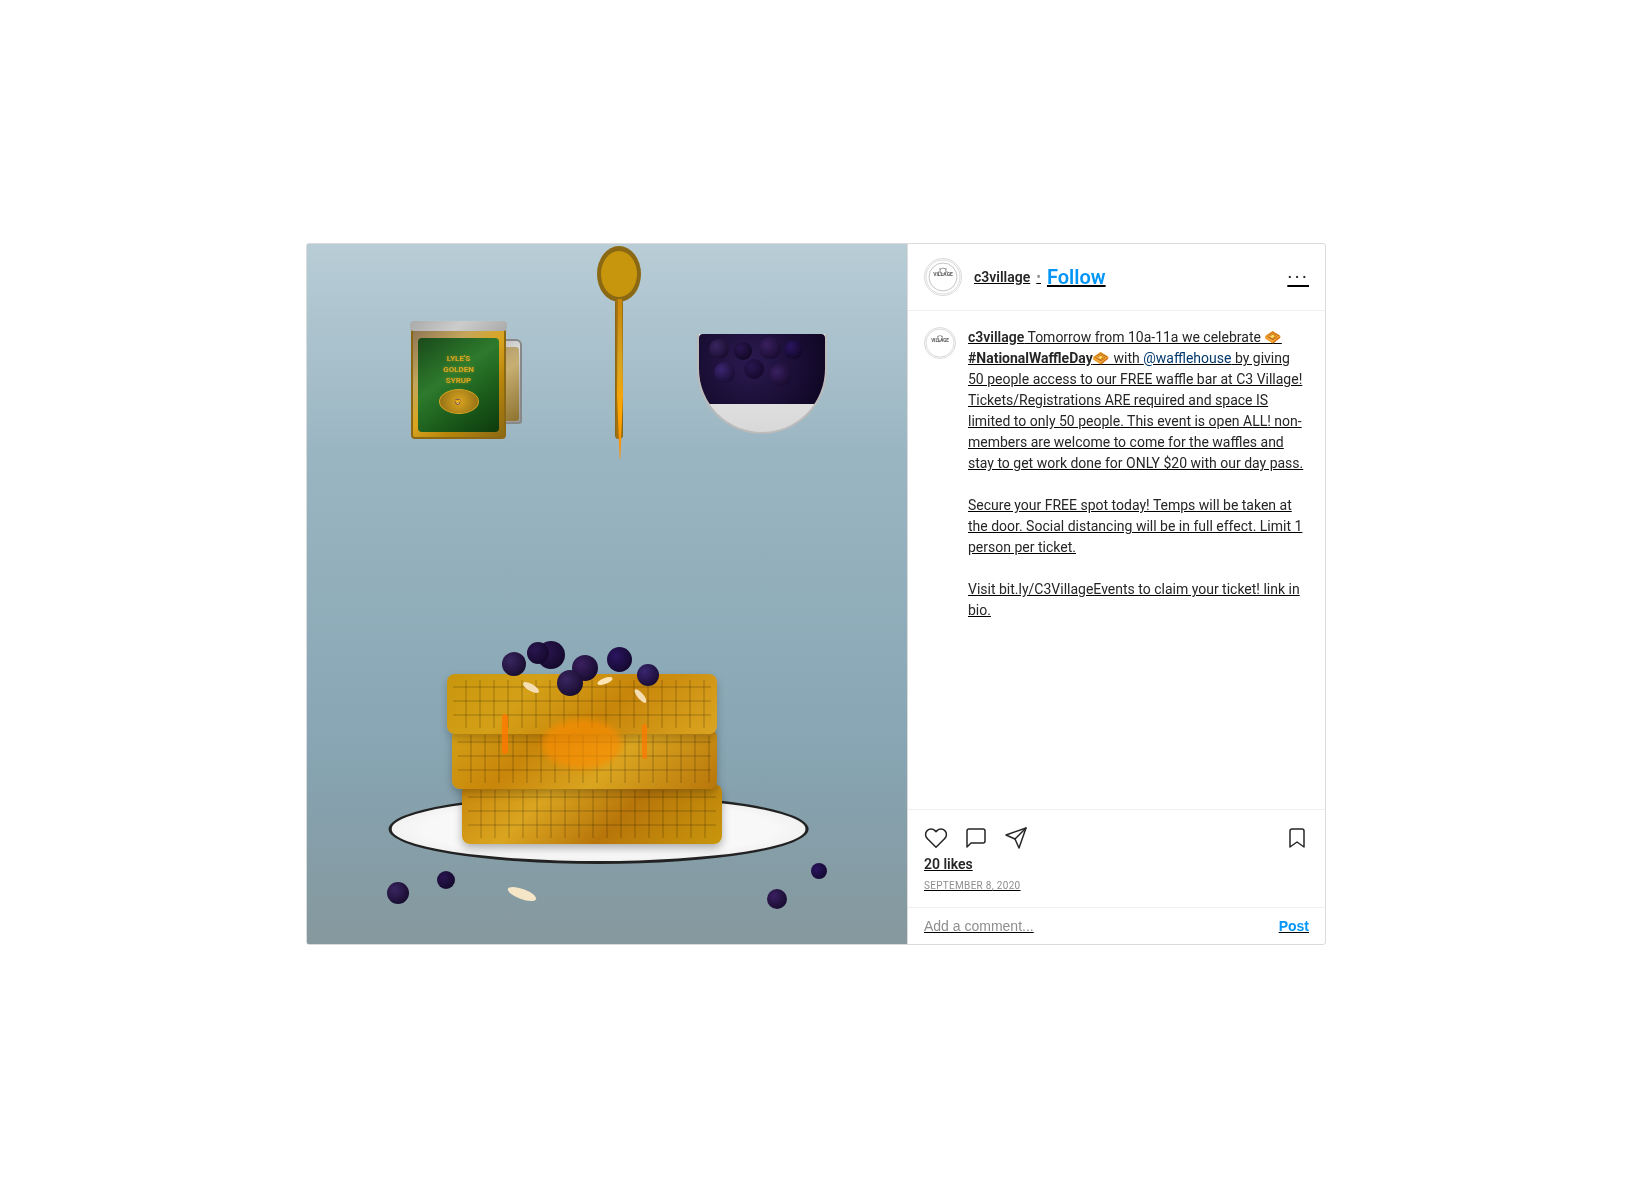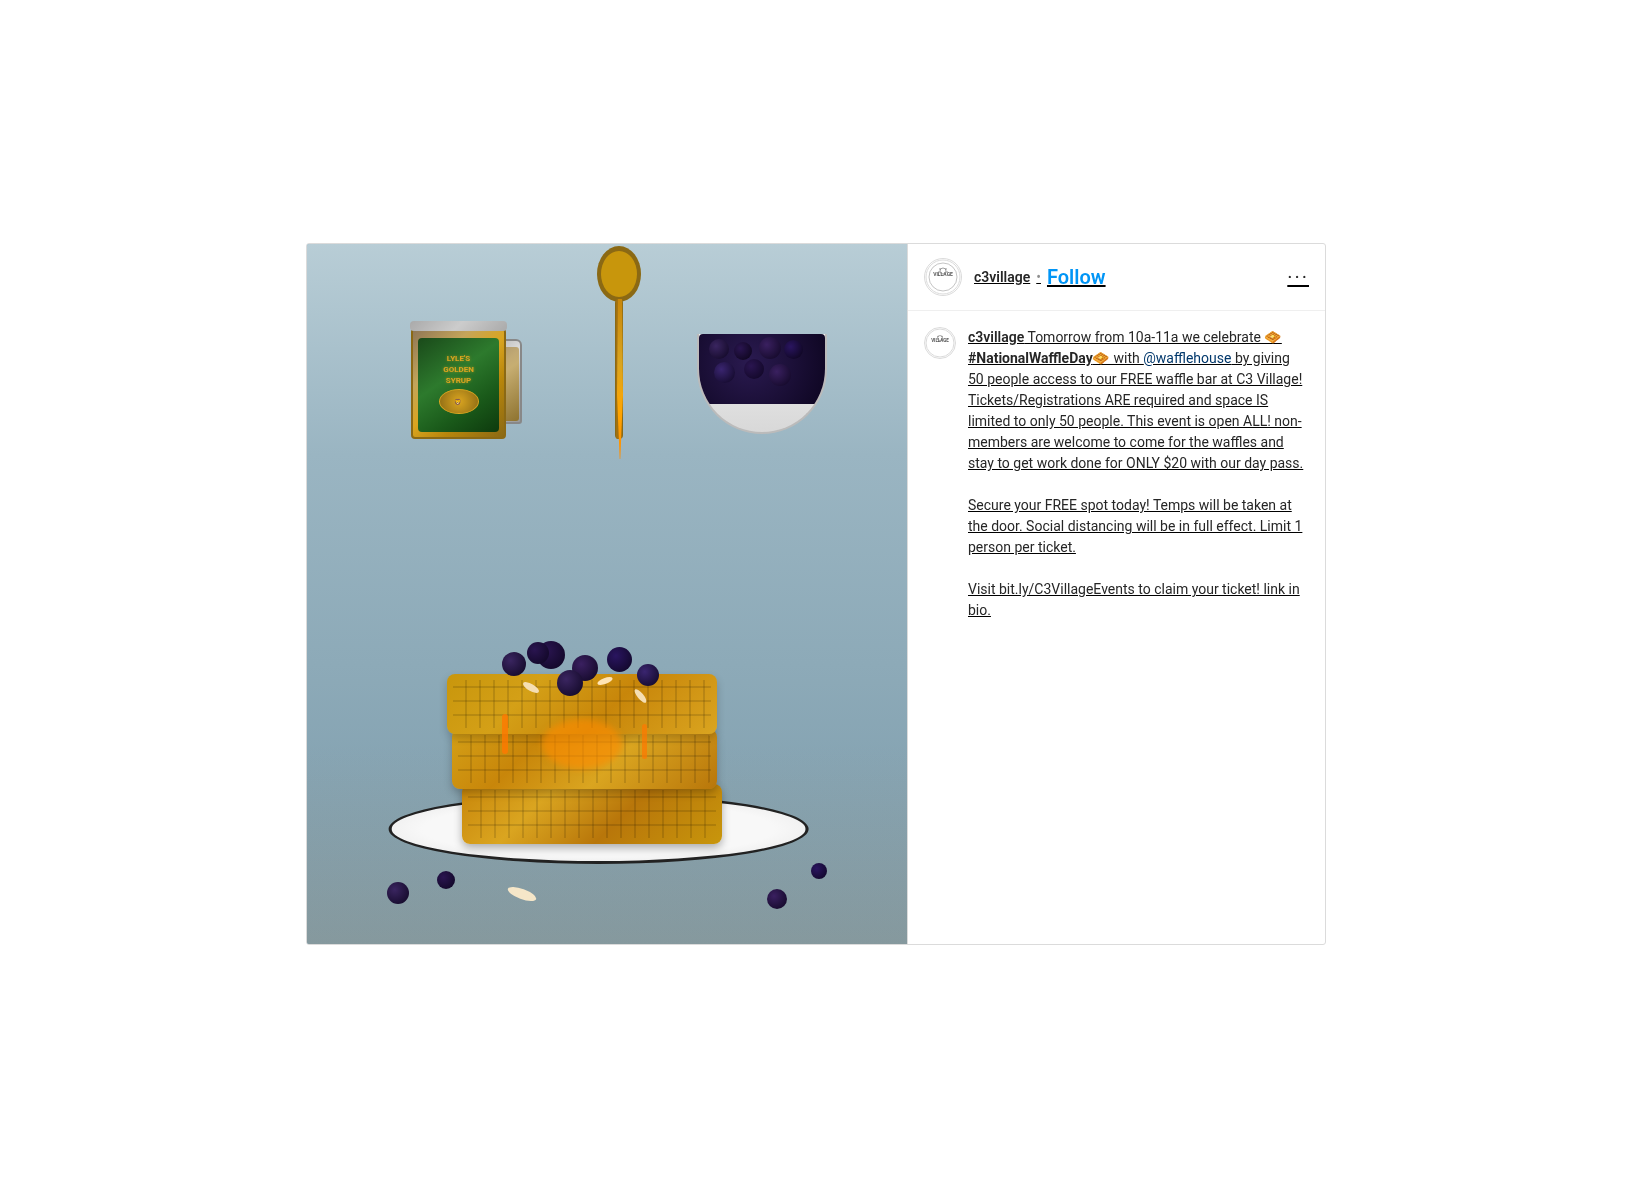--- a/index.html
+++ b/index.html
@@ -319,15 +319,46 @@
             <circle cx="12" cy="11" r="0.7" fill="#888"></circle>
             <circle cx="18" cy="11" r="0.7" fill="#888"></circle>
           </svg>
         </div>
         <div class="comment-text">
           <span class="comment-username">c3village</span><span> Tomorrow from 10a-11a we celebrate 🧇<strong>#NationalWaffleDay</strong>🧇 with </span><span class="comment-link">@wafflehouse</span><span> by giving 50 people access to our FREE waffle bar at C3 Village!<br>Tickets/Registrations ARE required and space IS limited to only 50 people. This event is open ALL! non-members are welcome to come for the waffles and stay to get work done for ONLY $20 with our day pass.<br><br>Secure your FREE spot today! Temps will be taken at the door. Social distancing will be in full effect. Limit 1 person per ticket.<br><br>Visit bit.ly/C3VillageEvents to claim your ticket! link in bio.</span>
         </div>
       </div>
     </div>
 
-
+    <div class="post-actions">
+      <div class="action-icons">
+        <div class="action-icon">
+          <svg viewBox="0 0 24 24" fill="none" stroke="currentColor" stroke-width="1.5" stroke-linecap="round" stroke-linejoin="round">
+            <path d="M20.84 4.61a5.5 5.5 0 0 0-7.78 0L12 5.67l-1.06-1.06a5.5 5.5 0 0 0-7.78 7.78l1.06 1.06L12 21.23l7.78-7.78 1.06-1.06a5.5 5.5 0 0 0 0-7.78z"></path>
+          </svg>
+        </div>
+        <div class="action-icon">
+          <svg viewBox="0 0 24 24" fill="none" stroke="currentColor" stroke-width="1.5" stroke-linecap="round" stroke-linejoin="round">
+            <path d="M21 15a2 2 0 0 1-2 2H7l-4 4V5a2 2 0 0 1 2-2h14a2 2 0 0 1 2 2z"></path>
+          </svg>
+        </div>
+        <div class="action-icon">
+          <svg viewBox="0 0 24 24" fill="none" stroke="currentColor" stroke-width="1.5" stroke-linecap="round" stroke-linejoin="round">
+            <line x1="22" y1="2" x2="11" y2="13"></line>
+            <polygon points="22 2 15 22 11 13 2 9 22 2"></polygon>
+          </svg>
+        </div>
+        <div class="action-bookmark">
+          <svg viewBox="0 0 24 24" fill="none" stroke="currentColor" stroke-width="1.5" stroke-linecap="round" stroke-linejoin="round">
+            <path d="M19 21l-7-5-7 5V5a2 2 0 0 1 2-2h10a2 2 0 0 1 2 2z"></path>
+          </svg>
+        </div>
+      </div>
+      <div class="likes-count">20 likes</div>
+      <div class="post-date">SEPTEMBER 8, 2020</div>
+    </div>
+
+    <div class="add-comment-row">
+      <input class="add-comment-input" type="text" placeholder="Add a comment..." style="">
+      <button class="post-button">Post</button>
+    </div>
   </div>
 </div>
 
 </body></html>

